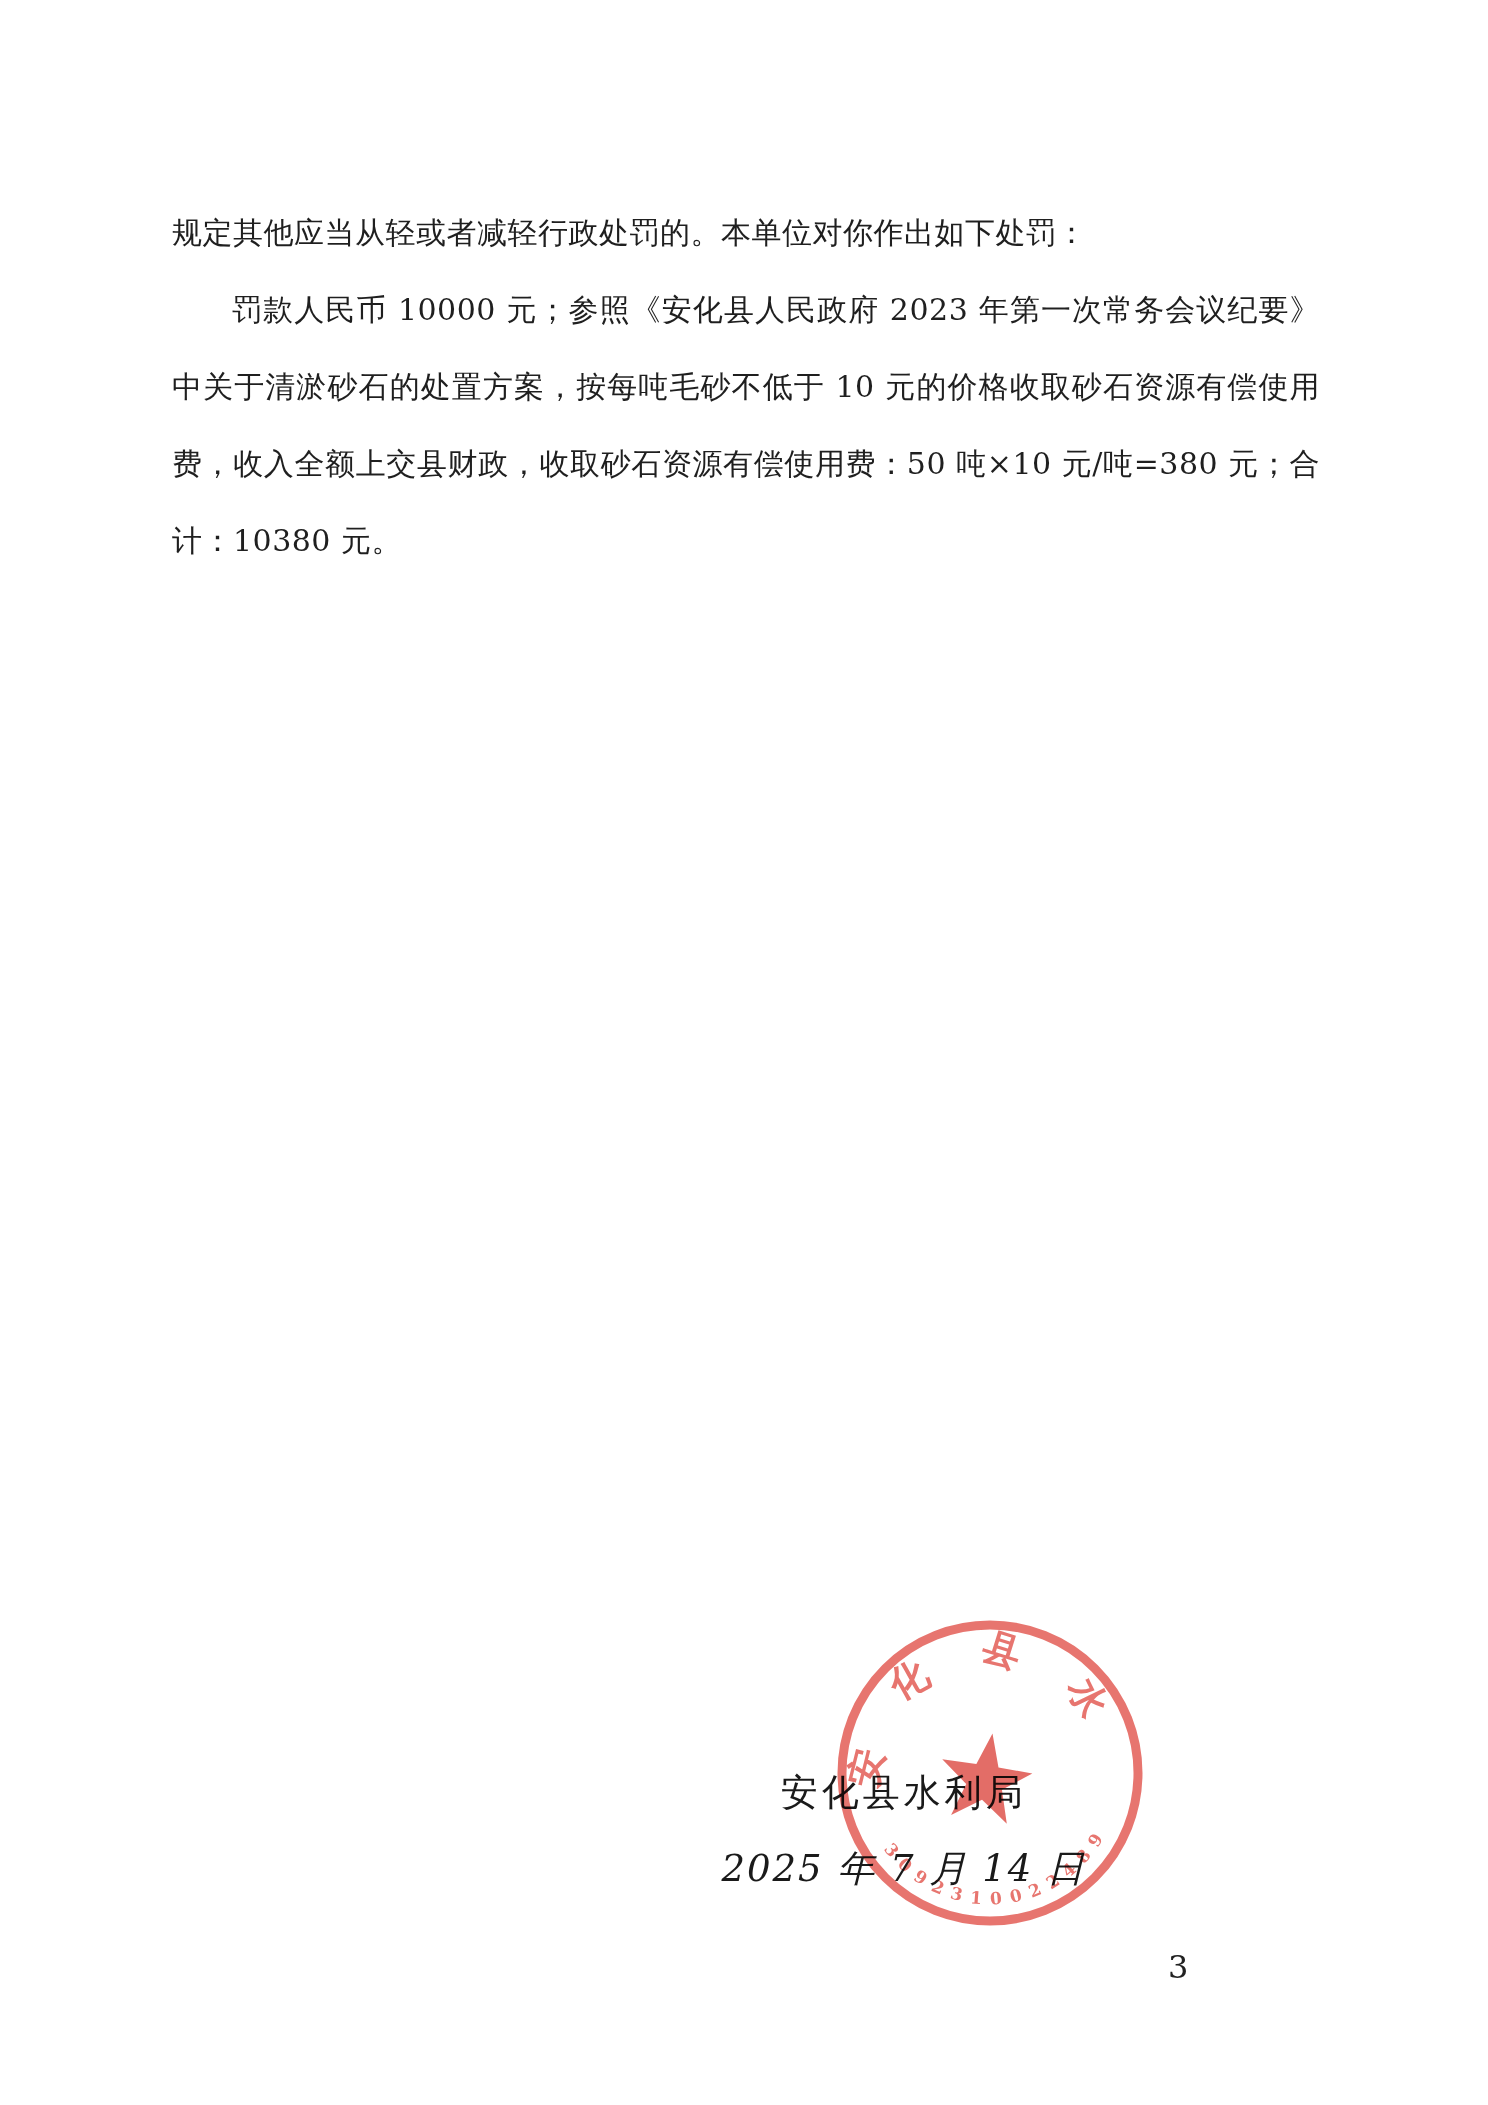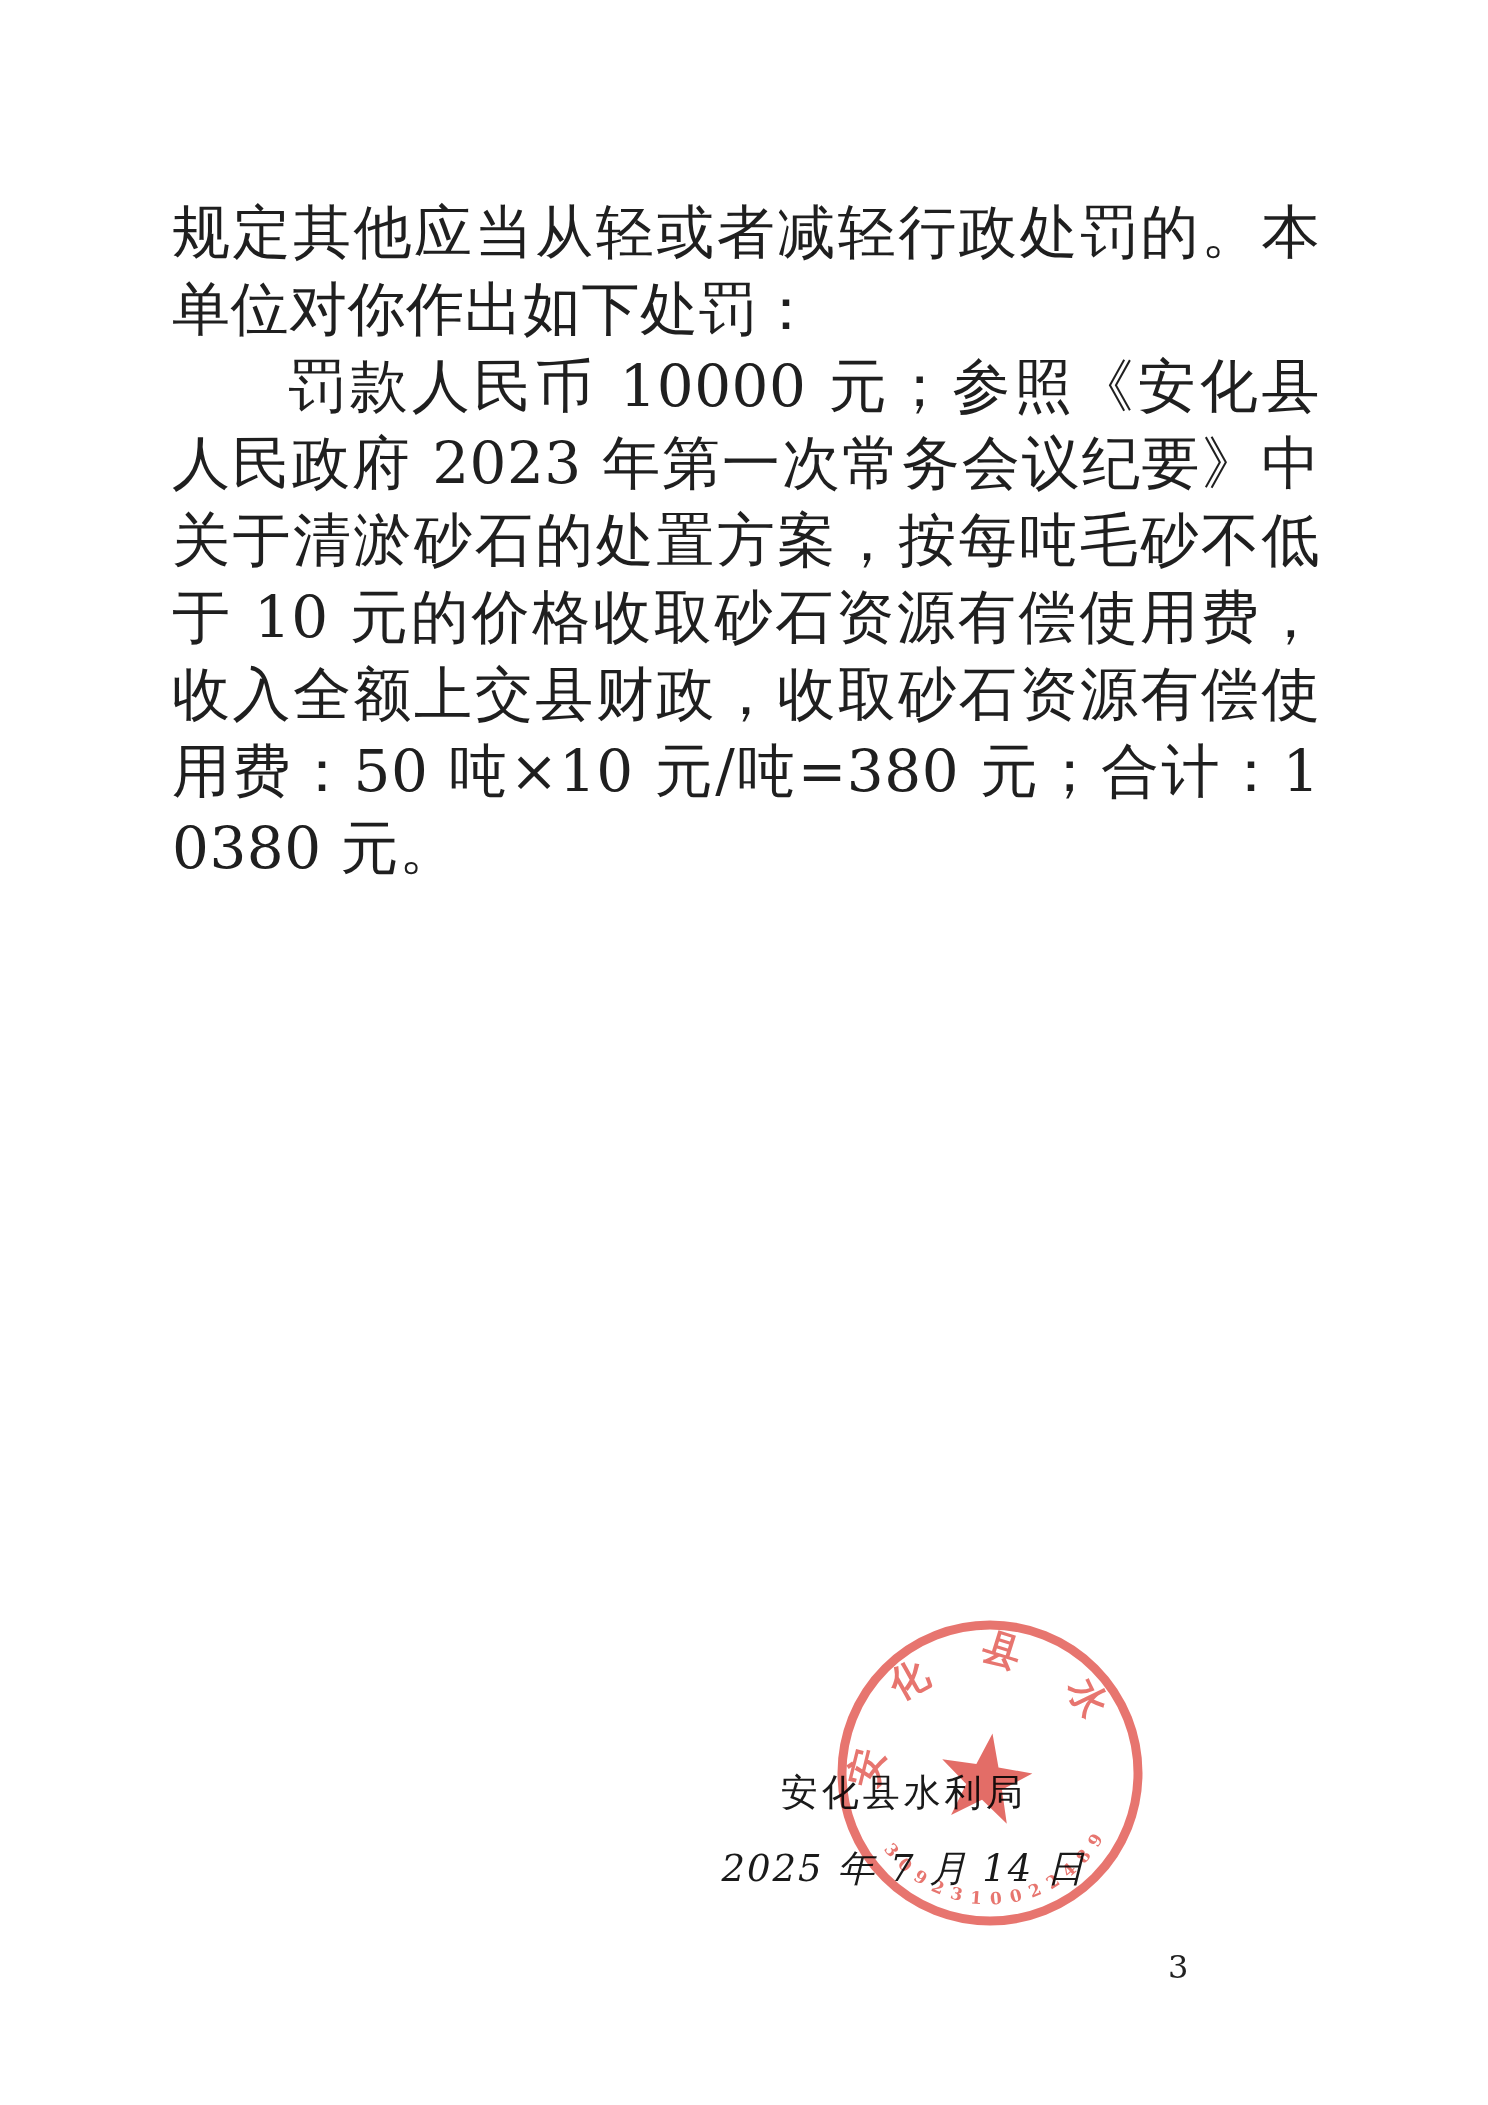--- a/index.html
+++ b/index.html
@@ -17,21 +17,21 @@
     color: #1f1f1f;
   }
   .content {
     position: absolute;
     left: 172px;
     top: 194px;
     width: 1148px;
   }
   .content p {
     margin: 0;
-    font-size: 58px;
+    font-size: 30px;
     line-height: 77px;
     text-align: justify;
     text-indent: 2em;
     letter-spacing: 0.5px;
     word-break: break-all;
   }
   .content p.no-indent {
     text-indent: 0;
   }
   .seal-wrap {

